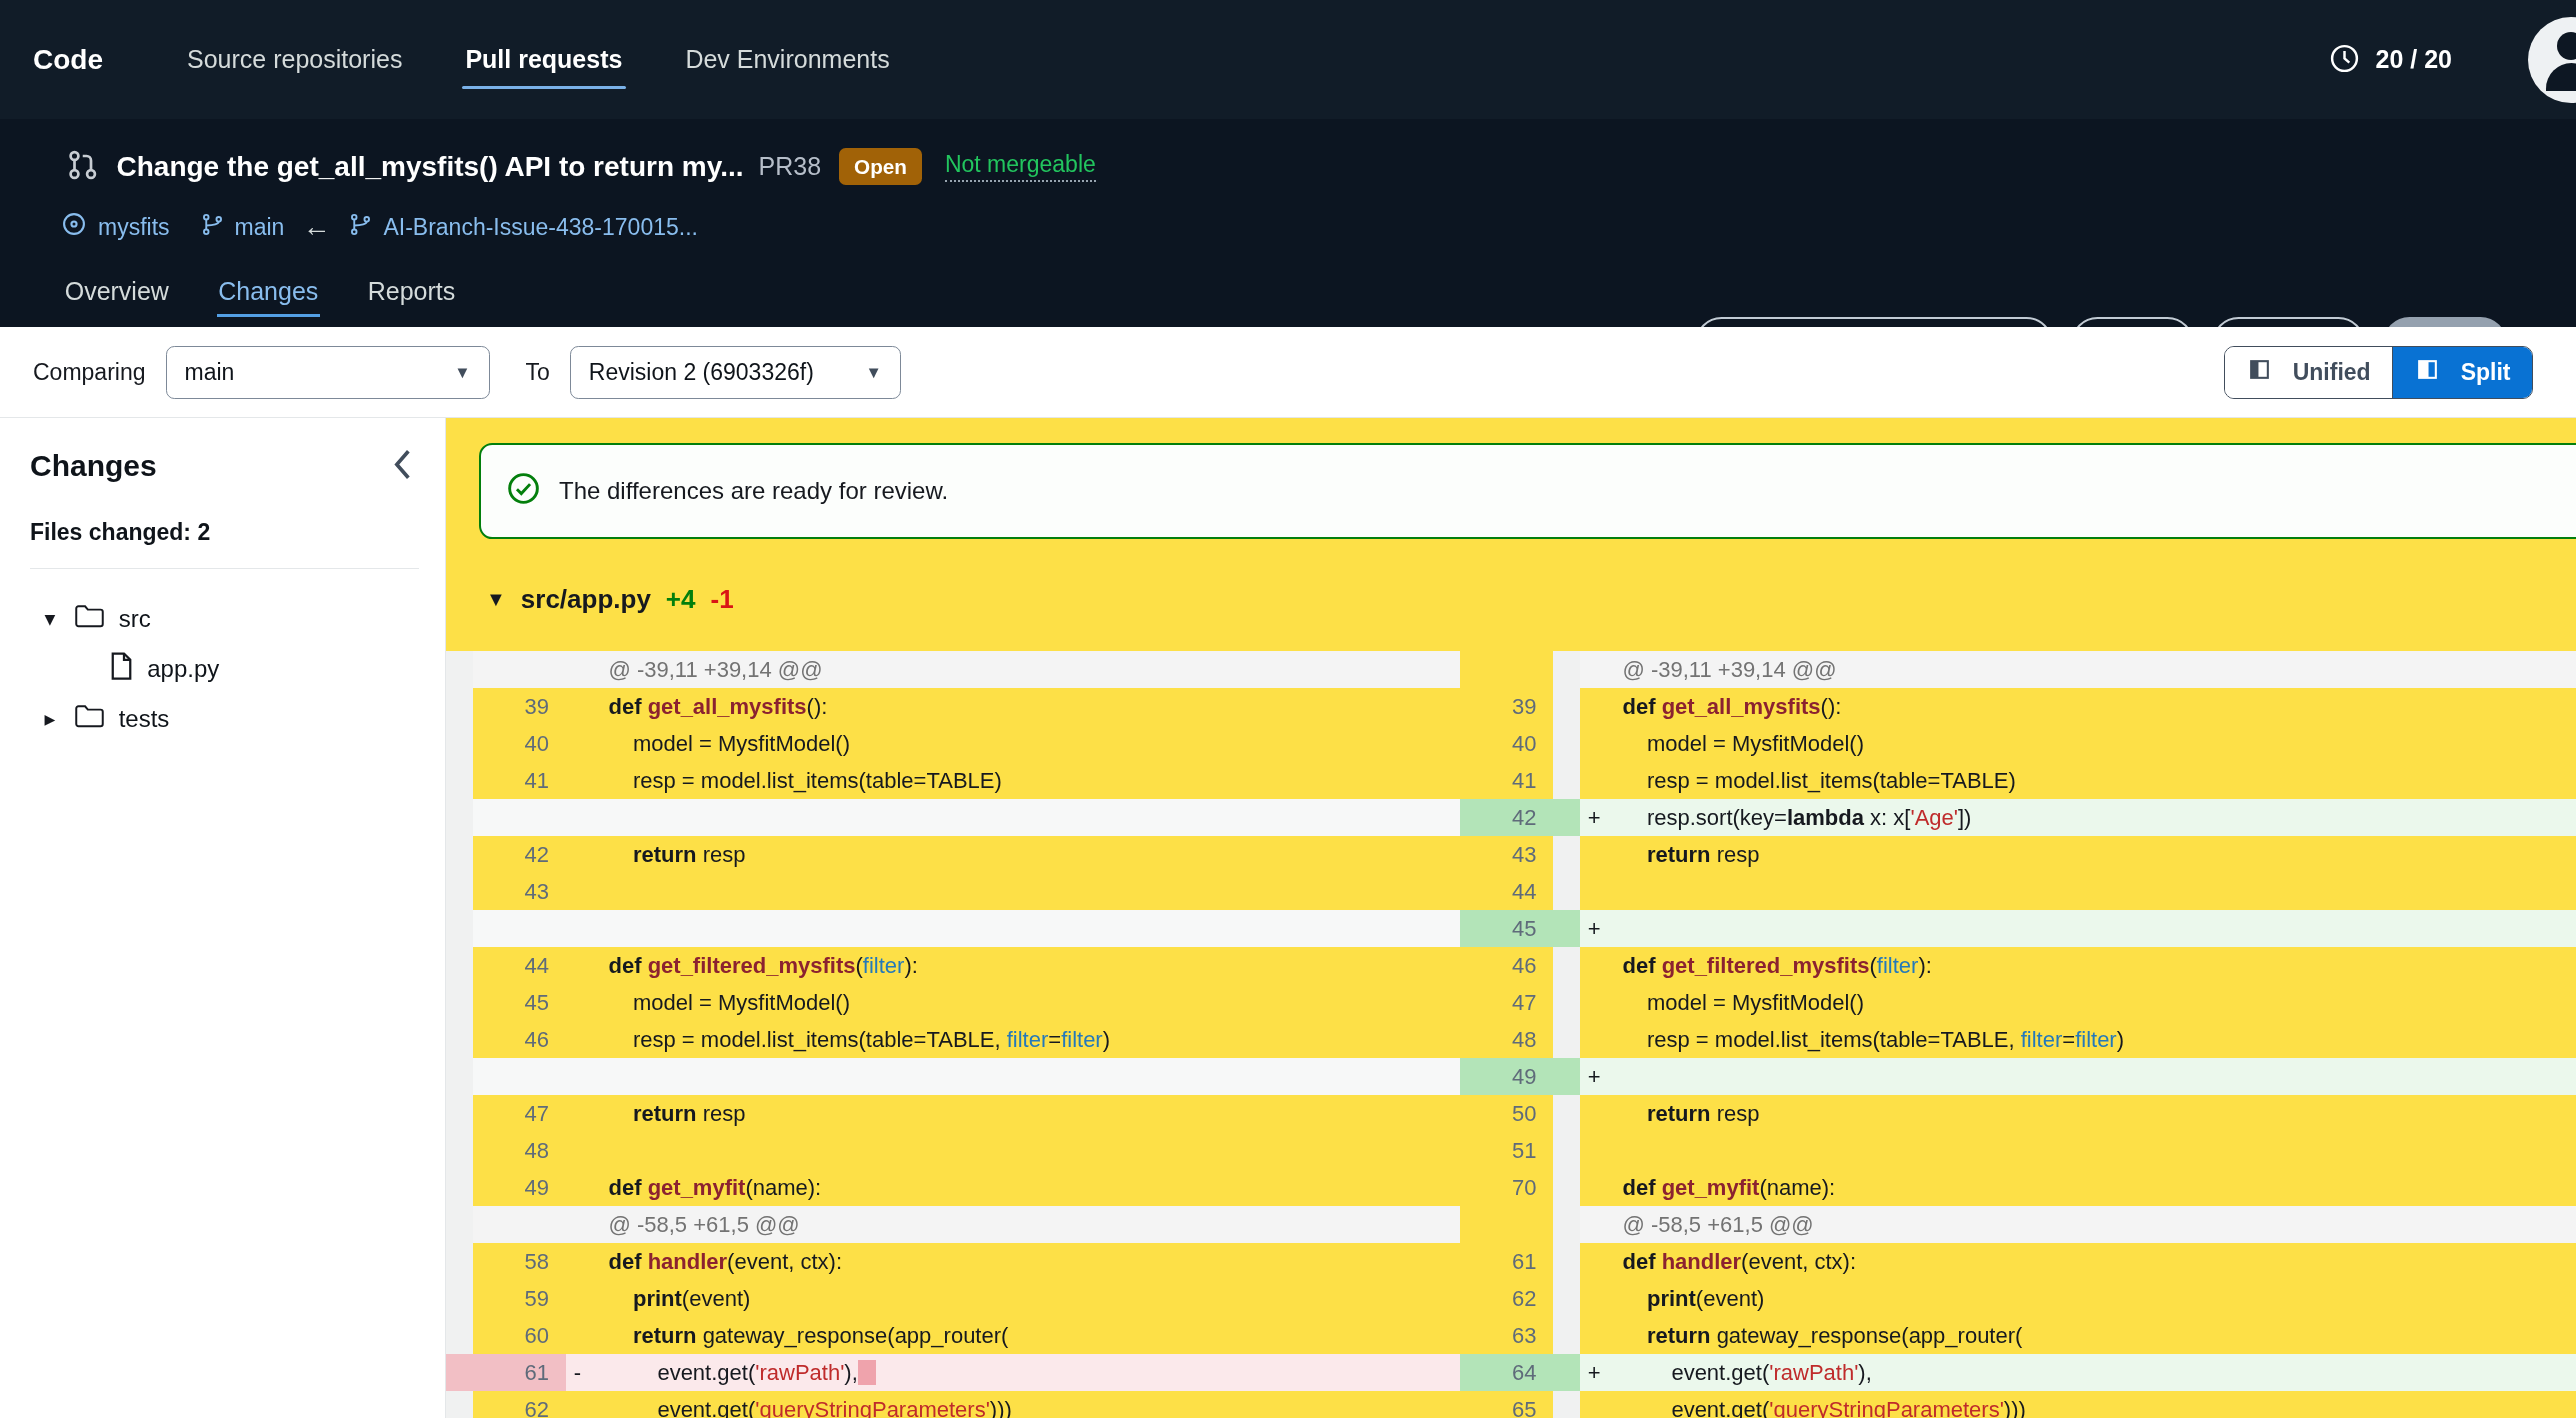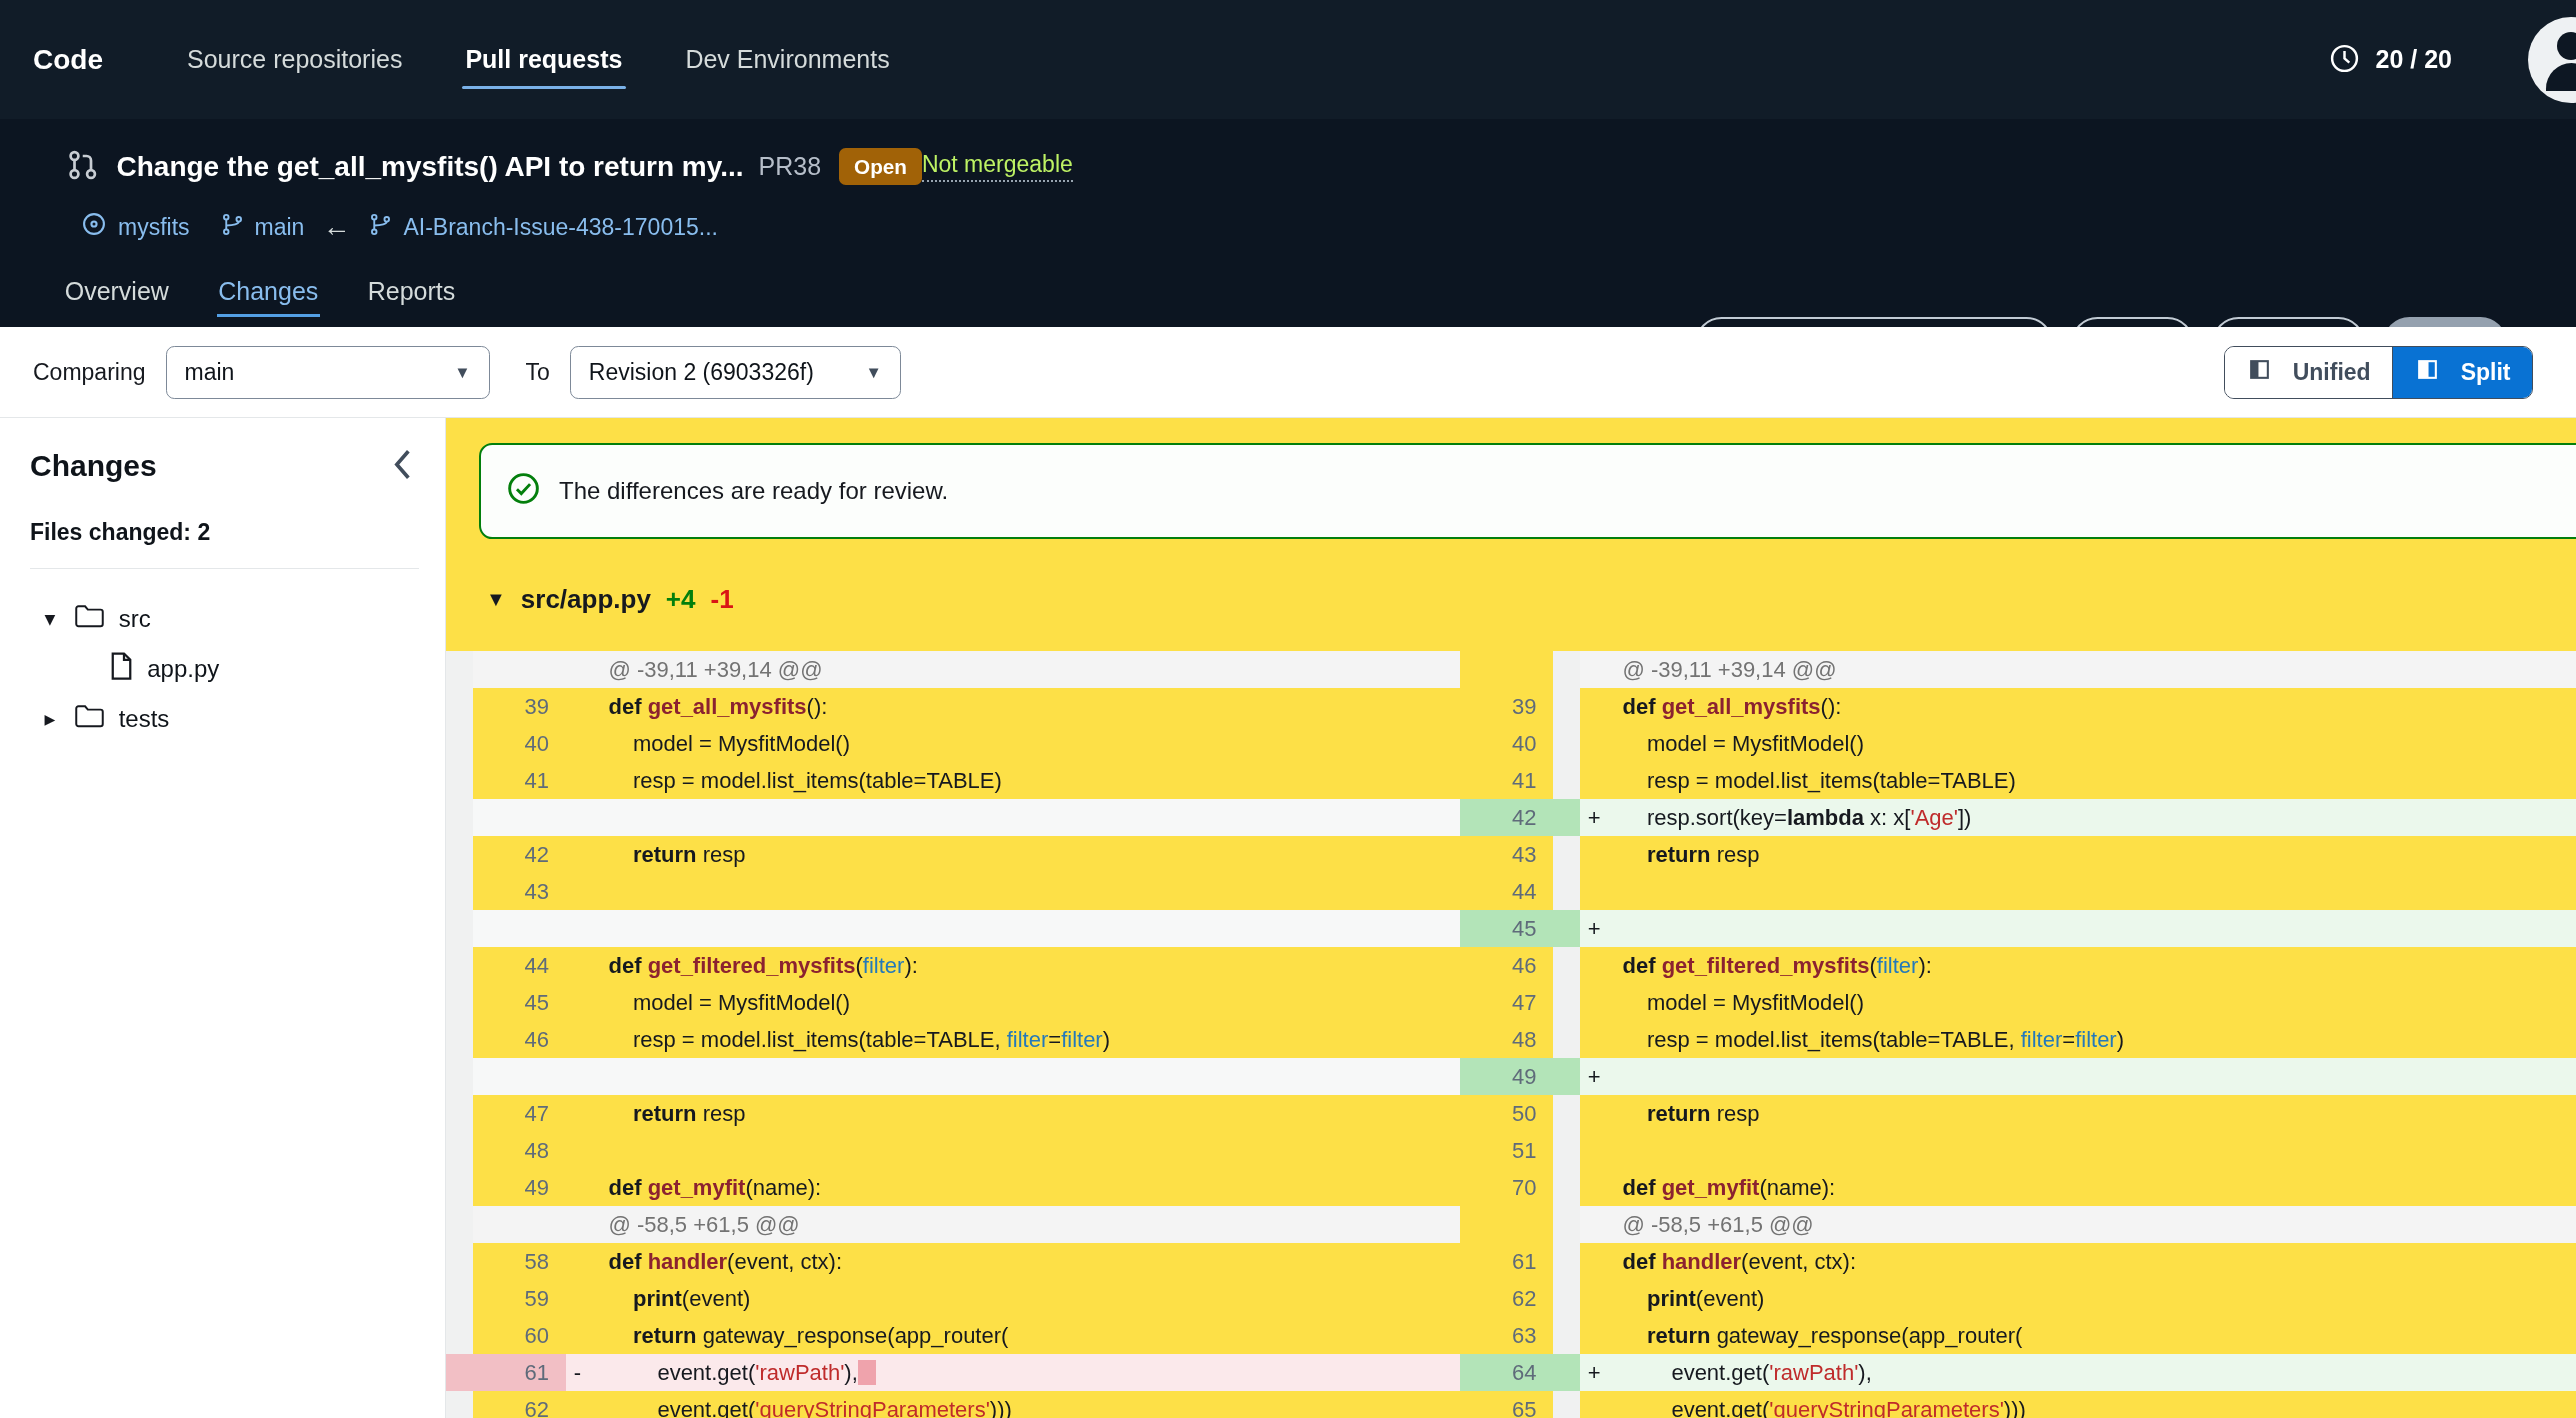--- a/index.html
+++ b/index.html
@@ -23,23 +23,23 @@
   .person-head { width:28px; height:28px; border-radius:50%; background:#0d1723; margin:15px auto 3.3px; }
   .person-body { width:51px; height:28px; border-radius:26.5px 26.5px 0 0; background:#0d1723; margin:0 auto; }
 
   
   .prheader { position:absolute; top:119px; left:0; width:2576px; height:208px; background:#0c1521; }
   .pr-title-row { position:absolute; left:64px; top:28px; display:flex; align-items:center; }
   .pr-title { font-size:28px; font-weight:bold; color:#fff; margin-left:16.5px; }
   .pr-number { font-size:25px; color:#b6bec9; margin-left:15px; }
   .badge { background:#a16207; color:#fff; font-size:20.7px; font-weight:bold;
            padding:6.6px 15px; border-radius:6.6px; margin-left:18px; }
-  .notmerge { font-size:23px; color:#bef264;
+  .notmerge { margin-left:23px; font-size:23px; color:#22c55e;
               border-bottom:2.5px dotted #98a4b0; padding-bottom:2.5px; cursor:pointer; }
-  .pr-branch-row { position:absolute; left:80px; top:91px; display:flex; align-items:center; font-size:23px; }
+  .pr-branch-row { position:absolute; left:60px; top:91px; display:flex; align-items:center; font-size:23px; }
   .pr-branch-row a { color:#89bdee; text-decoration:none; cursor:pointer; }
   .brgap { display:inline-block; width:30px; }
   .brsmall { display:inline-block; width:10px; }
   .arrow { color:#d5dbdb; font-size:28px; margin:0 18px; }
   .pr-tabs { position:absolute; left:63px; bottom:10px; display:flex; gap:46px;
              font-size:25px; color:#d5dbdb; }
   .pr-tab { padding:0 1.7px 8.3px 1.7px; cursor:pointer; }
   .pr-tab.active { color:#89bdee; border-bottom:3.3px solid #539fe5; }
   .pr-actions { position:absolute; right:69px; top:198px; display:flex; gap:18px; }
   .btn { height:53px; border:2.5px solid #c2cbd4; border-radius:33px; background:transparent;

